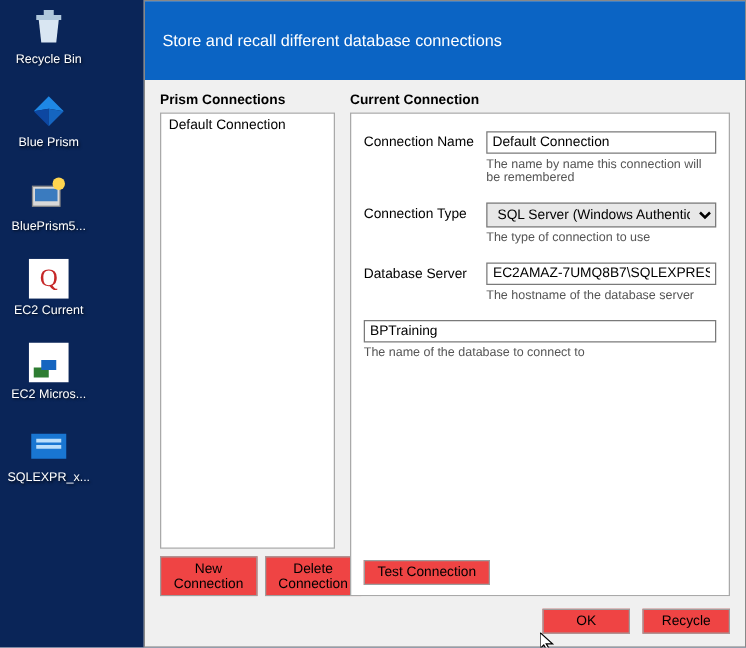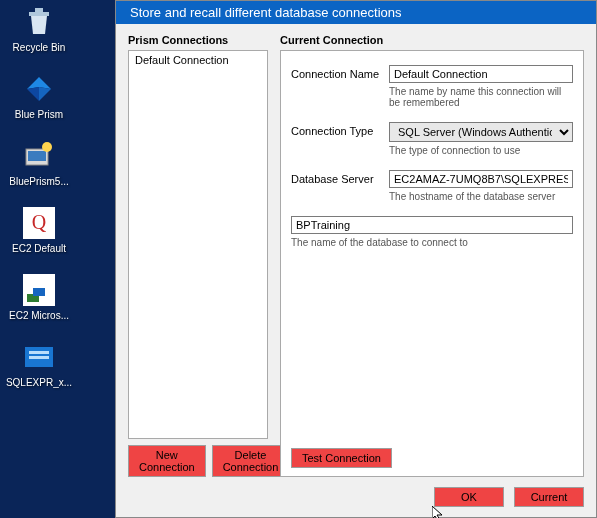--- a/index.html
+++ b/index.html
@@ -2,21 +2,21 @@
 <html><head>
 <meta charset="utf-8">
 <style>
 * { box-sizing: border-box; margin: 0; padding: 0; }
 body { font-family: "Segoe UI", Tahoma, sans-serif; font-size: 11px; background: #0a2558; width: 597px; height: 518px; overflow: hidden; position: relative; }
 .desktop { width: 115px; height: 518px; position: absolute; left: 0; top: 0; padding: 4px; }
 .desktop-icon { width: 70px; display: flex; flex-direction: column; align-items: center; margin-bottom: 18px; }
 .desktop-icon .icon-box { width: 36px; height: 36px; display: flex; align-items: center; justify-content: center; }
 .desktop-icon .label { color: #fff; font-size: 10px; text-align: right; margin-top: 2px; text-shadow: 1px 1px 2px rgba(0,0,0,.7); }
 .dialog { position: absolute; left: 115px; top: 0; width: 482px; height: 518px; background: #f0f0f0; border: 1px solid #888; display: flex; flex-direction: column; }
-.titlebar { background: #0b64c4; color: #fff; padding: 4px 14px; font-size: 13px; }
+.titlebar { background: #0b64c4; color: #fff; padding: 24px 14px; font-size: 13px; }
 .body { flex: 1; padding: 10px 12px 0 12px; display: flex; gap: 12px; }
 .col-left { width: 140px; display: flex; flex-direction: column; }
 .col-right { flex: 1; display: flex; flex-direction: column; }
 .section-header { font-weight: 600; font-size: 11px; margin-bottom: 4px; }
 .listbox { flex: 1; background: #fff; border: 1px solid #a9a9a9; overflow: auto; }
 .listbox-item { padding: 3px 6px; font-size: 11px; }
 .form-row { display: flex; align-items: flex-start; margin-bottom: 14px; }
 .form-label { width: 98px; font-size: 11px; padding-top: 3px; }
 .form-field { flex: 1; }
 .form-field input, .form-field select { width: 100%; font-size: 11px; padding: 2px 4px; border: 1px solid #7a7a7a; background: #fff; }
@@ -63,21 +63,21 @@
     </div>
     <div class="label">BluePrism5...</div>
   </div>
   <div class="desktop-icon">
     <div class="icon-box">
       <svg width="32" height="32" viewBox="0 0 32 32">
           <rect width="32" height="32" fill="#fff"></rect>
           <text x="16" y="22" text-anchor="middle" font-size="20" fill="#c62828" font-family="Georgia,serif">Q</text>
         </svg>
     </div>
-    <div class="label">EC2 Default</div>
+    <div class="label">EC2 Current</div>
   </div>
   <div class="desktop-icon">
     <div class="icon-box">
       <svg width="32" height="32" viewBox="0 0 32 32">
           <rect width="32" height="32" fill="#fff"></rect>
           <rect x="4" y="20" width="12" height="8" fill="#2e7d32"></rect>
           <rect x="10" y="14" width="12" height="8" fill="#1565c0"></rect>
         </svg>
     </div>
     <div class="label">EC2 Micros...</div>
@@ -141,19 +141,19 @@
         </div>
         <div class="spacer"></div>
         <div>
           <button class="btn">Test Connection</button>
         </div>
       </div>
     </div>
   </div>
   <div class="bottom-bar">
     <button class="btn" style="width:70px">OK</button>
-    <button class="btn" style="width:70px">Current</button>
+    <button class="btn" style="width:70px">Recycle</button>
   </div>
 </div>
 
 <svg class="cursor" width="16" height="16" viewBox="0 0 16 16">
     <polygon points="0,0 0,13 3,10 6,15 8,14 5,9 10,9" fill="#fff" stroke="#000" stroke-width="1"></polygon>
   </svg>
 
 </body></html>

